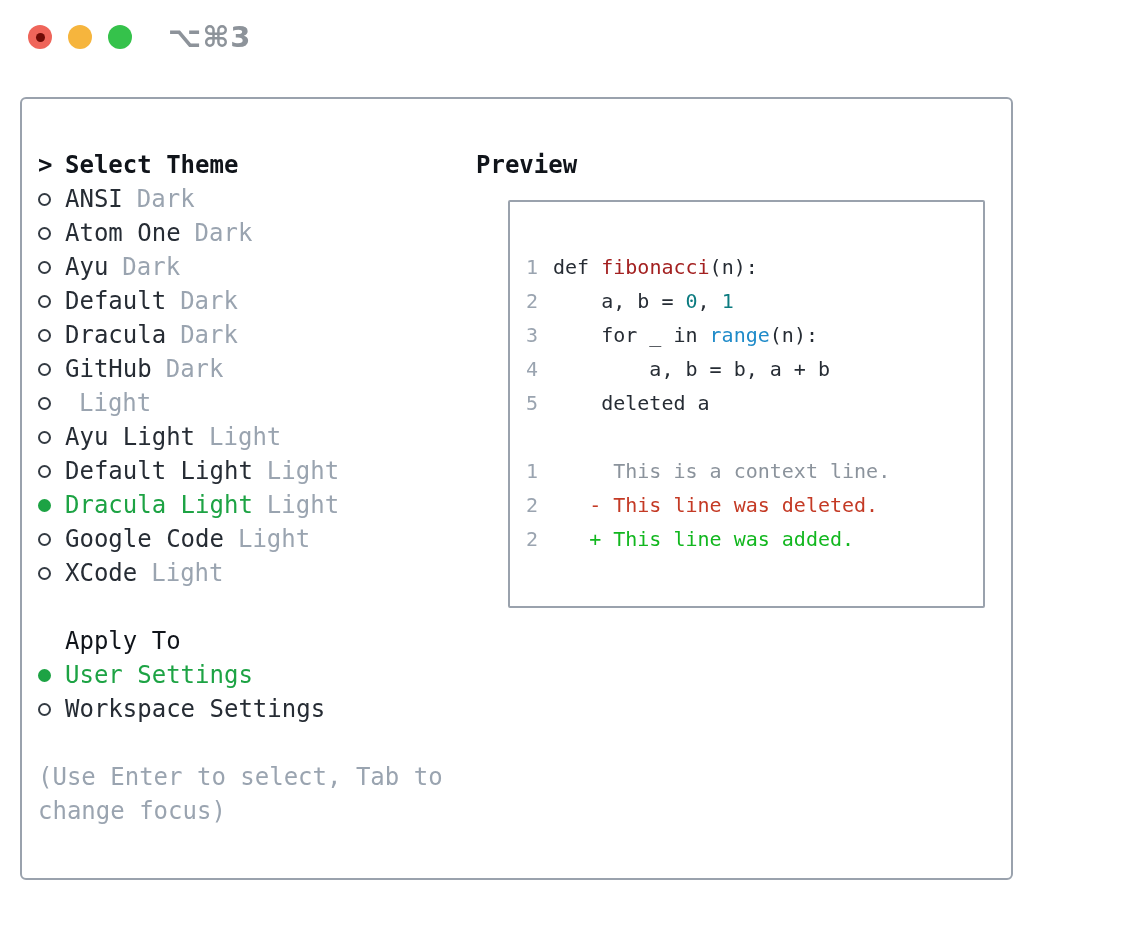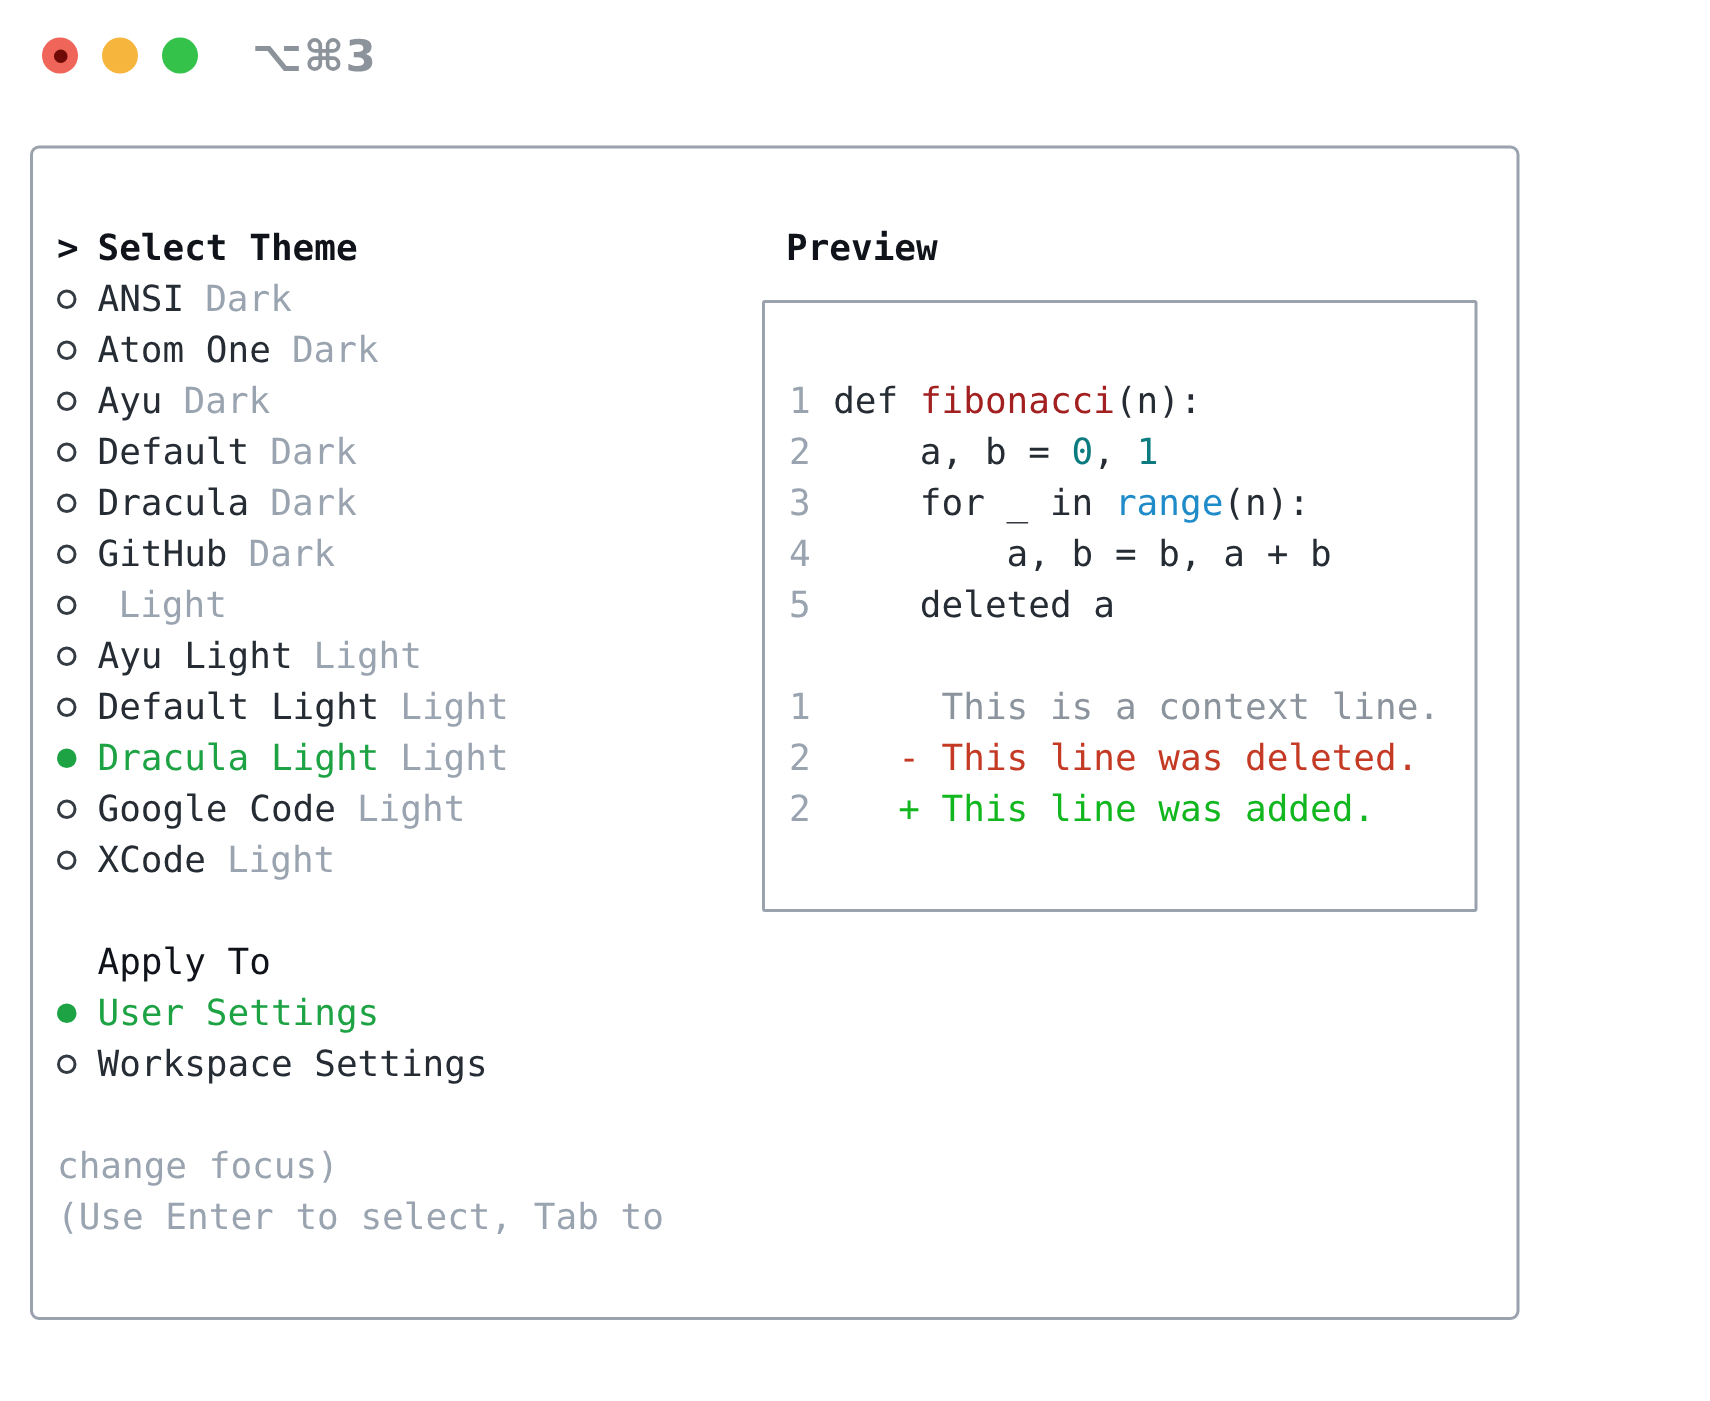--- a/index.html
+++ b/index.html
@@ -45,23 +45,23 @@
   .option .name{color:var(--text-dark);}
   .option.selected .name{color:var(--accent-green);}
   .option .variant{color:var(--muted-gray);margin-left:14px;}
   .prompt{font-weight:bold;color:var(--title-black);font-size:24px;}
   .title{font-weight:bold;color:var(--title-black);}
   .subtitle{color:var(--title-black);}
   .hint-line{color:var(--muted-gray);}
 
   .left-col{position:absolute;left:16px;top:49px;}
 
-  .right-title{position:absolute;left:502px;top:49px;}
+  .right-title{position:absolute;left:454px;top:49px;}
   .preview-box{position:absolute;left:486px;top:101px;width:477px;height:408px;border:2px solid var(--panel-border);border-radius:2px;background:#fff;padding:48px 0 0 16px;}
-  .pline{height:34px;line-height:34px;font-size:24px;white-space:pre;}
+  .pline{height:34px;line-height:34px;font-size:20px;white-space:pre;}
   .ln{display:inline-block;width:15px;color:var(--muted-gray);}
   .seg.plain{color:var(--text-dark);}
   .seg.func{color:var(--function-red);}
   .seg.num{color:var(--number-teal);}
   .seg.call{color:var(--call-blue);}
   .seg.context{color:var(--context-gray);}
   .seg.deleted{color:var(--diff-deleted-red);}
   .seg.added{color:var(--diff-added-green);}
 </style>
 </head>
@@ -111,22 +111,22 @@
       </div>
 
       <div id="apply-items">
           <div class="row option selected"><span class="marker"><span class="bullet"></span></span><span class="name">User Settings</span></div>
           <div class="row option"><span class="marker"><span class="bullet"></span></span><span class="name">Workspace Settings</span></div>
         </div>
 
       <div class="row blank"></div>
 
       <div>
+        <div class="row hint-line">(Use Enter to select, Tab to</div>
         <div class="row hint-line">change focus)</div>
-        <div class="row hint-line">(Use Enter to select, Tab to</div>
       </div>
     </div>
 
     <div class="row right-title">
       <span class="title">Preview</span>
     </div>
 
     <div class="preview-box" id="preview-lines">
         <div class="pline"><span class="ln">1</span><span class="seg plain"> def </span><span class="seg func">fibonacci</span><span class="seg plain">(n):</span></div>
         <div class="pline"><span class="ln">2</span><span class="seg plain">     a, b = </span><span class="seg num">0</span><span class="seg plain">, </span><span class="seg num">1</span></div>

